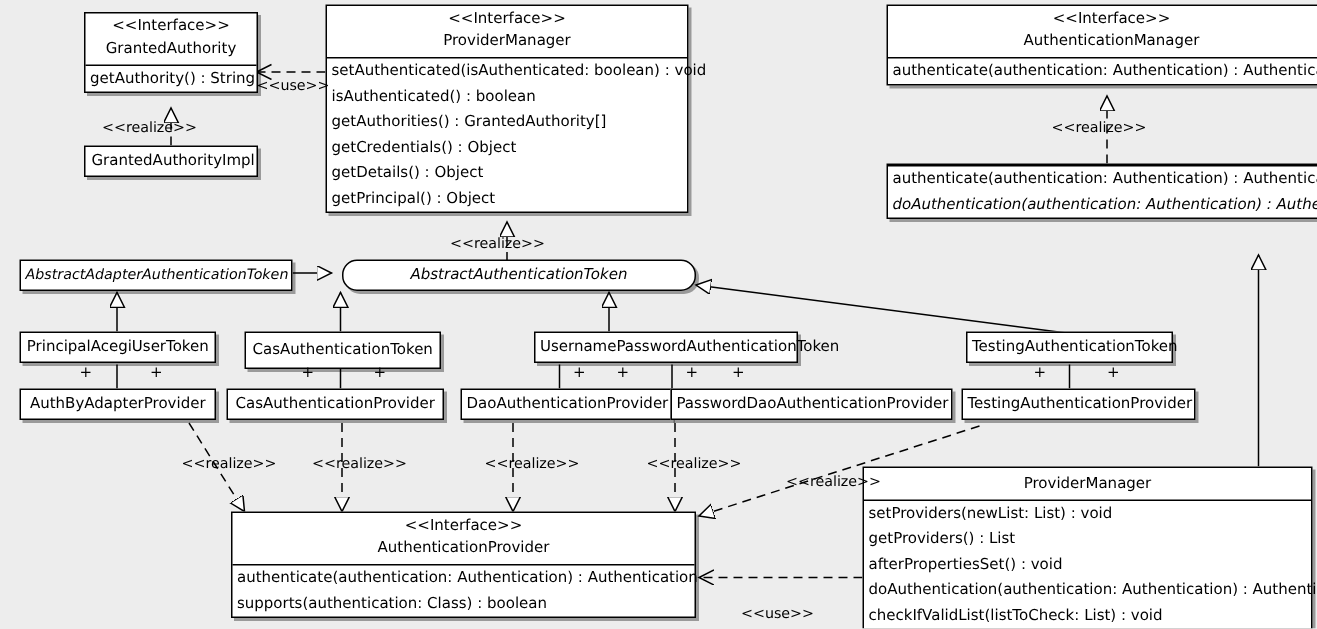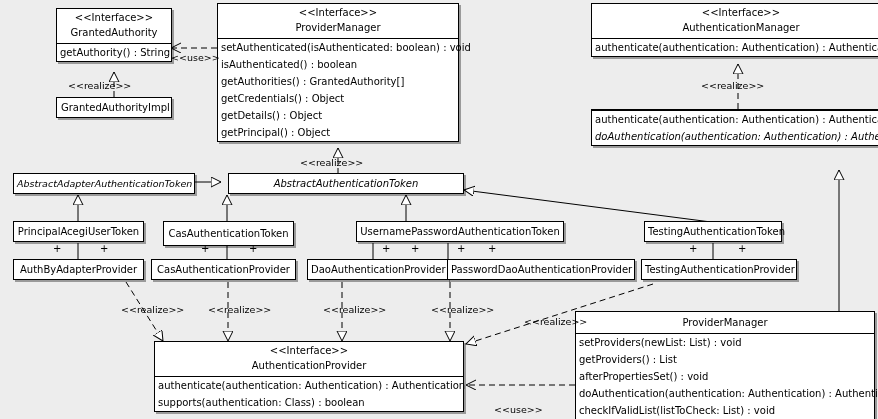--- a/index.html
+++ b/index.html
@@ -179,39 +179,39 @@
       <div class="member abstract">doAuthentication(authentication: Authentication) : Authentication</div>
     </div>
   </div>
 
   <div class="uml abstract" style="left:2px; top:173px; width:182px;">
     <div class="hdr" style="padding:2px 3px;">
       <span class="cname" style="font-size:9.5px;">AbstractAdapterAuthenticationToken</span>
     </div>
   </div>
 
-  <div class="uml abstract" style="left:217px; top:173px; width:236px;">
+  <div class="uml abstract" style="left:217px; top:173px; width:236px;border-radius:10px;">
     <div class="hdr" style="padding:2px 3px;">
       <span class="cname">AbstractAuthenticationToken</span>
     </div>
   </div>
 
   <div class="uml" style="left:2px; top:221px; width:131px;">
     <div class="hdr" style="padding:2px 3px;">
       <span class="cname">PrincipalAcegiUserToken</span>
     </div>
   </div>
 
   <div class="uml" style="left:152px; top:221px; width:131px;">
     <div class="hdr" style="padding:4px 3px;">
       <span class="cname">CasAuthenticationToken</span>
     </div>
   </div>
 
-  <div class="uml" style="left:345px; top:221px; width:208px;">
+  <div class="uml" style="left:345px; top:221px; width:176px;">
     <div class="hdr" style="padding:2px 3px;">
       <span class="cname">UsernamePasswordAuthenticationToken</span>
     </div>
   </div>
 
   <div class="uml" style="left:633px; top:221px; width:138px;">
     <div class="hdr" style="padding:2px 3px;">
       <span class="cname">TestingAuthenticationToken</span>
     </div>
   </div>

